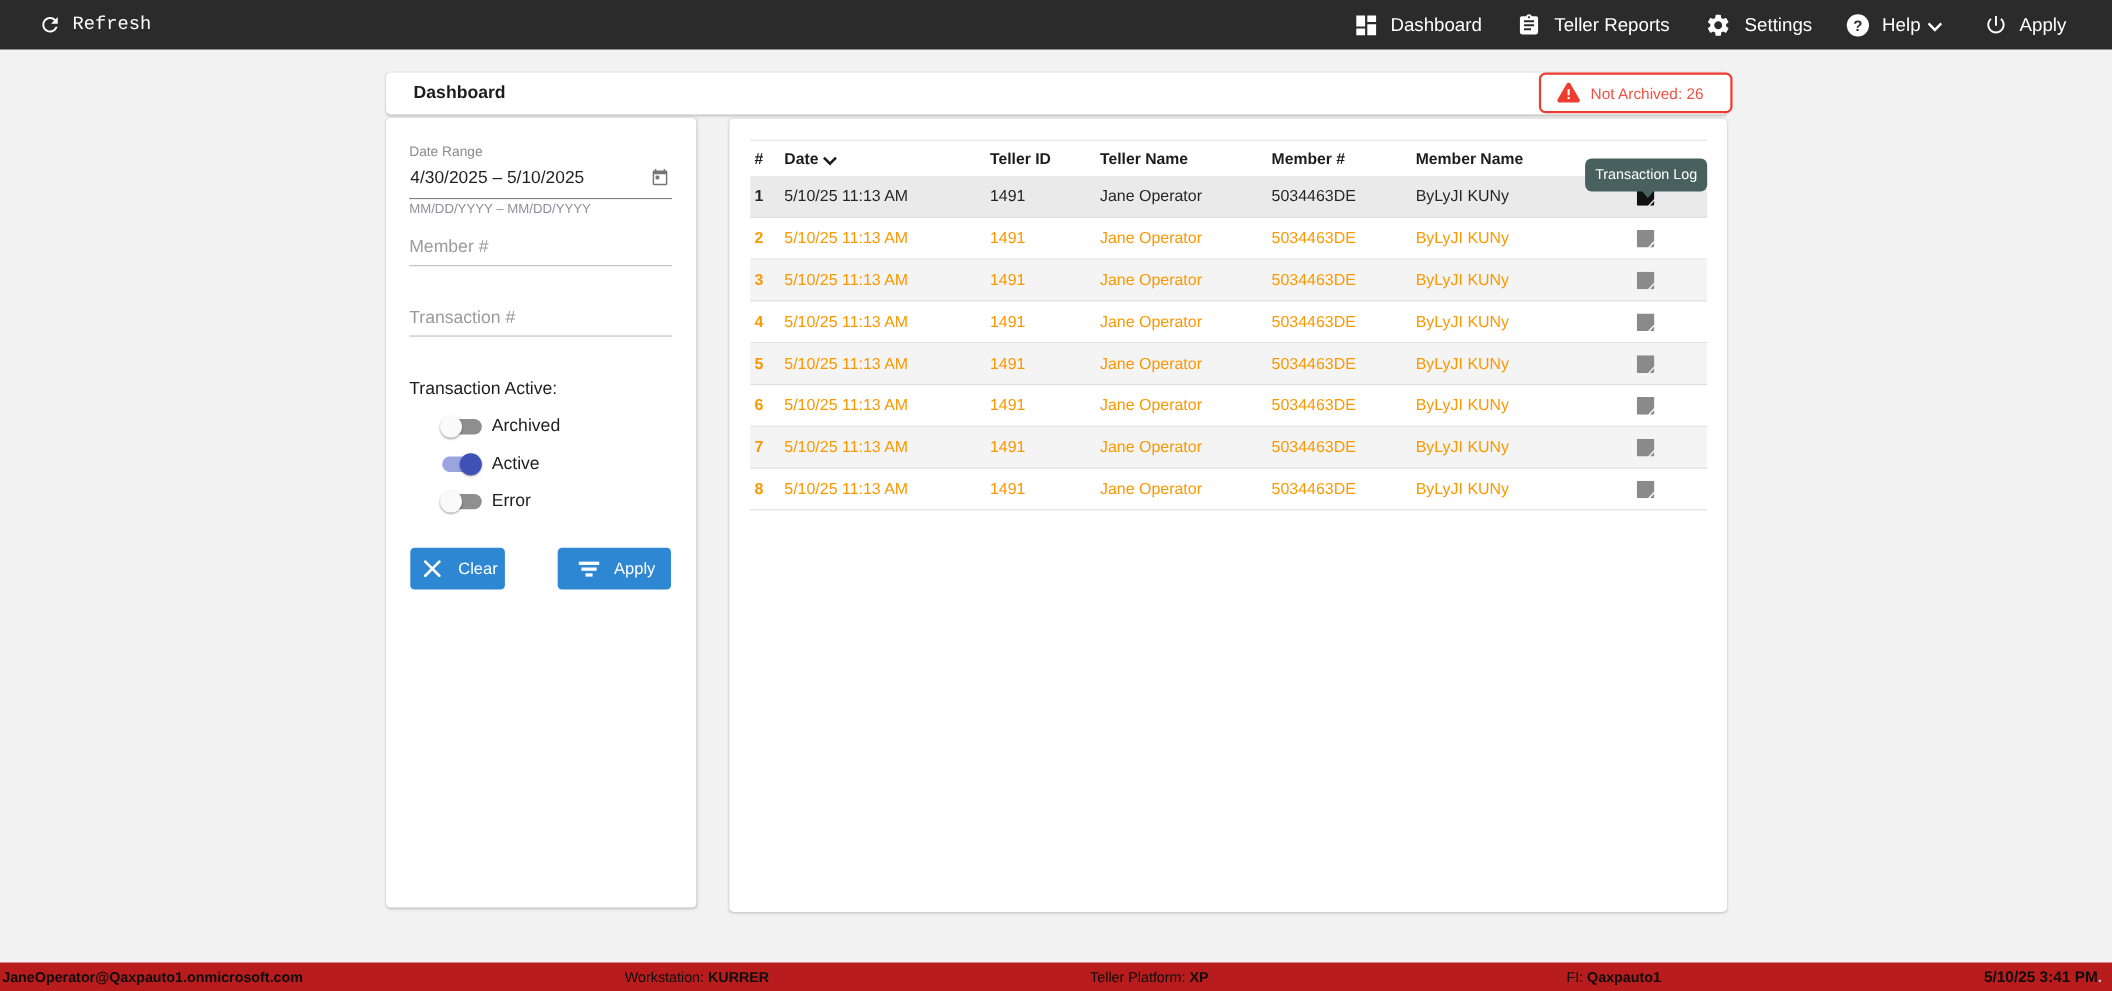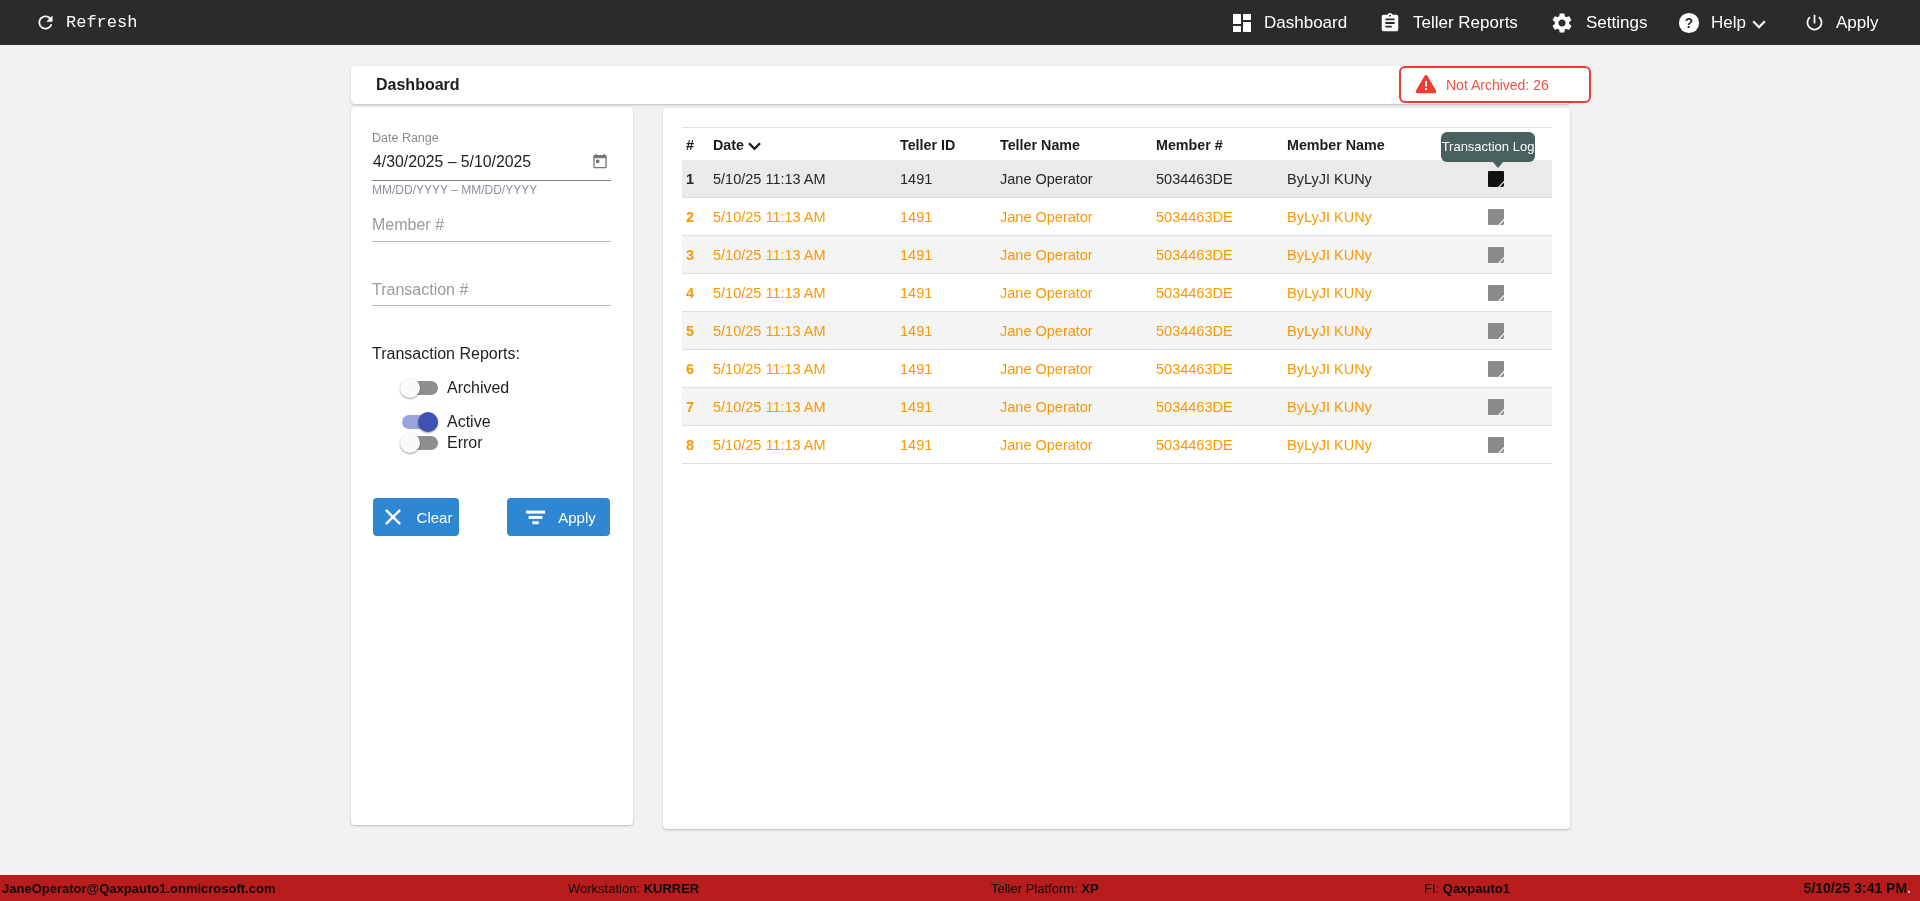--- a/index.html
+++ b/index.html
@@ -8,21 +8,21 @@
   .abs { position:absolute; }
   
   #nav { position:absolute; left:0; top:0; width:1920px; height:45px; background:#2b2b2b; color:#fff; }
   .navitem { position:absolute; top:0; height:45px; display:flex; align-items:center; color:#fff; font-size:17px; }
   .navitem svg { display:block; }
   
   .card { position:absolute; background:#fff; border-radius:4px; box-shadow:0 1px 3px rgba(0,0,0,0.13), 0 1px 2px rgba(0,0,0,0.1); }
   
   #titlebar { left:351px; top:66px; width:1219px; height:38px; }
   #titletext { position:absolute; left:25px; top:0; height:38px; display:flex; align-items:center; font-size:16px; font-weight:bold; color:#1c1c1c; }
-  #redbox { position:absolute; left:1048px; top:0px; width:192px; height:37px; background:#fff; border:2px solid #ed3c32; border-radius:6px; display:flex; align-items:center; }
+  #redbox { position:absolute; left:1048px; top:0px; width:176px; height:37px; background:#fff; border:2px solid #ed3c32; border-radius:6px; display:flex; align-items:center; }
   #redbox .warntri { margin-left:14px; }
   #redbox .rtext { margin-left:9px; font-size:14px; color:#f15145; }
   
   #filter { left:351px; top:107px; width:282px; height:718px; }
   .flabel { position:absolute; color:#8b8b8b; }
   .fline { position:absolute; left:21px; width:239px; height:1px; background:#7e7e7e; }
   .toggle-row { position:absolute; left:51px; display:flex; align-items:center; height:24px; }
   .track { width:36px; height:14px; border-radius:7px; position:relative; }
   .knob { width:20px; height:20px; border-radius:50%; position:absolute; top:-3px; box-shadow:0 1px 2px rgba(0,0,0,0.4); }
   .toggle-row .tlabel { margin-left:9px; font-size:16px; color:#1d1d1d; }
@@ -39,21 +39,21 @@
   .c2 { left:218.5px; }
   .c3 { left:318.5px; }
   .c4 { left:474.5px; }
   .c5 { left:605.5px; }
   .c6 { left:798px; width:32px; justify-content:center; }
   .orange { color:#fb9800; }
   .dark1 { color:#262626; }
   .striped { background:#f4f4f4; }
   .hovered { background:#eaeaea; }
   
-  #tooltip { position:absolute; left:778px; top:24px; width:94px; height:29.5px; background:#49615e; border-radius:6px; color:#fff; font-size:13px; display:flex; align-items:center; justify-content:center; z-index:5; }
+  #tooltip { position:absolute; left:778px; top:36px; width:111px; height:29.5px; background:#49615e; border-radius:6px; color:#fff; font-size:13px; display:flex; align-items:center; justify-content:center; z-index:5; }
   #tooltip:after { content:""; position:absolute; left:50.5px; top:29px; border-left:6px solid transparent; border-right:6px solid transparent; border-top:7px solid #49615e; }
   
   #pager { position:absolute; left:0; top:675px; width:907px; height:30px; color:#666; }
   
   #footer { position:absolute; left:0; top:875px; width:1920px; height:26px; background:#b91c1c; font-size:13px; color:#0d0d0d; }
   #footer .fitem { position:absolute; top:0; height:26px; display:flex; align-items:center; }
 </style>
 </head>
 <body>
 
@@ -118,34 +118,34 @@
   <svg class="abs" style="left:241px; top:46px;" width="16" height="16" viewBox="0 0 24 24" fill="#757575">
       <path d="M20 3h-1V1h-2v2H7V1H5v2H4c-1.1 0-2 .9-2 2v16c0 1.1.9 2 2 2h16c1.1 0 2-.9 2-2V5c0-1.1-.9-2-2-2zm0 18H4V8h16v13z"></path>
       <rect x="6" y="10" width="5" height="5"></rect>
     </svg>
   <div class="fline" style="top:72.5px;"></div>
   <div class="abs" style="left:21px; top:76px; font-size:12px; color:#8f8f9c;">MM/DD/YYYY – MM/DD/YYYY</div>
   <div class="flabel" style="left:21px; top:109px; font-size:16px; color:#9b9b9b;">Member #</div>
   <div class="fline" style="top:133.5px; background:#bdbdbd;"></div>
   <div class="flabel" style="left:21px; top:174px; font-size:16px; color:#9b9b9b;">Transaction #</div>
   <div class="fline" style="top:197.5px; background:#bdbdbd;"></div>
-  <div class="abs" style="left:21px; top:238px; font-size:16px; color:#1d1d1d;">Transaction Reports:</div>
+  <div class="abs" style="left:21px; top:238px; font-size:16px; color:#1d1d1d;">Transaction Active:</div>
   <div class="toggle-row" style="top:269px;">
     <div class="track" style="background:#8f8f8f;">
         <div class="knob" style="left:-2px; background:#fafafa;"></div>
       </div>
     <span class="tlabel">Archived</span>
   </div>
   <div class="toggle-row" style="top:303px;">
     <div class="track" style="background:#9aa4de;">
         <div class="knob" style="left:16px; background:#3f51b5;"></div>
       </div>
     <span class="tlabel">Active</span>
   </div>
-  <div class="toggle-row" style="top:324px;">
+  <div class="toggle-row" style="top:337px;">
     <div class="track" style="background:#8f8f8f;">
         <div class="knob" style="left:-2px; background:#fafafa;"></div>
       </div>
     <span class="tlabel">Error</span>
   </div>
   <div class="btn" style="left:22px; width:86px;">
     <svg width="16" height="16" viewBox="0 0 16 16">
         <g stroke="#fff" stroke-width="2.4" stroke-linecap="round">
           <line x1="1.6" y1="1.6" x2="14.4" y2="14.4"></line>
           <line x1="14.4" y1="1.6" x2="1.6" y2="14.4"></line>

